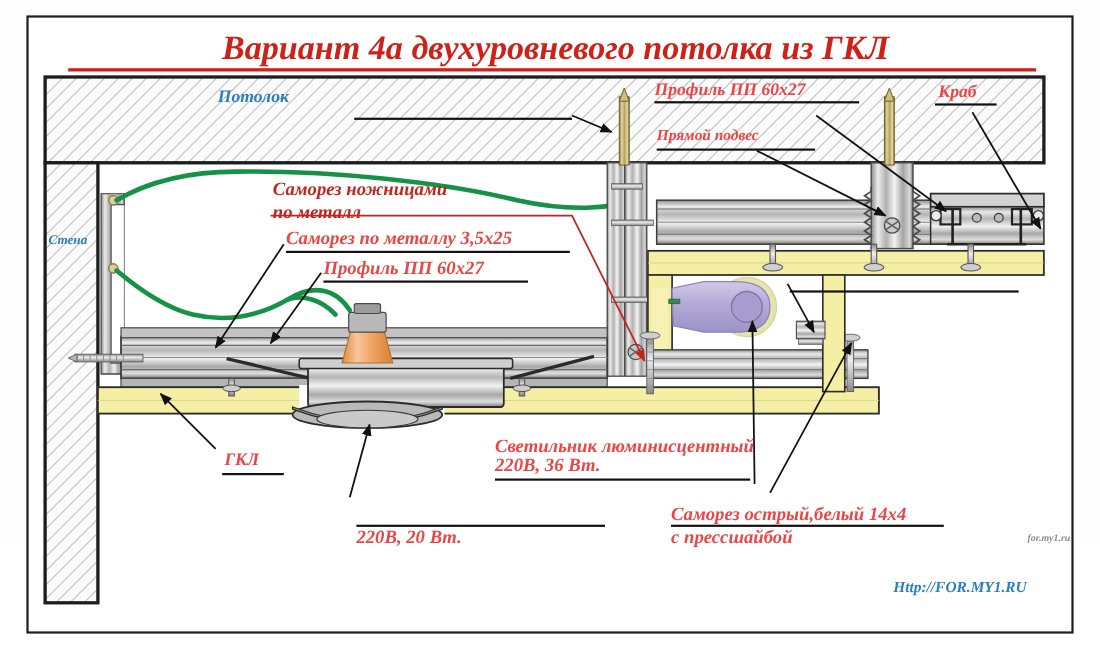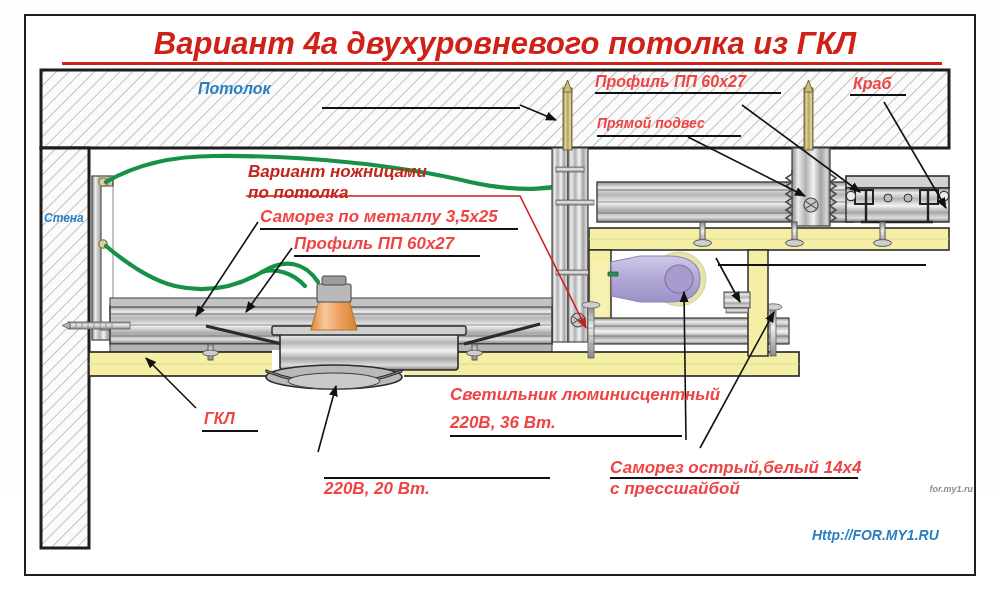--- a/index.html
+++ b/index.html
@@ -1,20 +1,20 @@
 <!DOCTYPE html>
 <html><head>
 <meta charset="utf-8">
 <title>Вариант 4а двухуровневого потолка из ГКЛ</title>
 <style>
   html,body{margin:0;padding:0;background:#ffffff;}
   body{width:1000px;height:591px;position:relative;overflow:hidden;
        font-family:"Liberation Sans","DejaVu Sans",sans-serif;}
 
-  #stage{position:absolute;left:0;top:0;width:1000px;height:497px;background:#fefefe;}
+  #stage{position:absolute;left:0;top:0;width:1000px;height:497px;background:#fefefe;font-family:Liberation Serif, serif;}
 
   
   .outer-frame{position:absolute;left:24px;top:14px;width:952px;height:562px;
     border:2px solid #1d1d1d;background:#ffffff;box-sizing:border-box;}
 
   
   .title{position:absolute;left:60px;top:22px;width:890px;height:44px;
     text-align:center;color:#cf2118;font-weight:bold;font-style:italic;
     font-size:31px;letter-spacing:0px;line-height:44px;white-space:nowrap;}
   .title-rule{position:absolute;left:62px;top:62px;width:880px;height:3px;background:#cf2118;}
@@ -309,35 +309,35 @@
 
   <div class="lbl" style="left:595px;top:73px;font-size:16px;">Профиль ПП 60х27</div>
   <div class="ul" style="left:595px;top:92px;width:186px;"></div>
 
   <div class="lbl" style="left:853px;top:75px;font-size:16px;">Краб</div>
   <div class="ul" style="left:850px;top:94px;width:56px;"></div>
 
   <div class="lbl" style="left:597px;top:116px;font-size:14px;">Прямой подвес</div>
   <div class="ul" style="left:597px;top:135px;width:144px;"></div>
 
-  <div class="lbl red" style="left:248px;top:162px;font-size:17px;">Вариант ножницами</div>
-  <div class="lbl red" style="left:248px;top:183px;font-size:17px;">по потолка</div>
+  <div class="lbl red" style="left:248px;top:162px;font-size:17px;">Саморез ножницами</div>
+  <div class="lbl red" style="left:248px;top:183px;font-size:17px;">по металл</div>
 
   <div class="lbl" style="left:260px;top:207px;font-size:17px;">Саморез по металлу 3,5х25</div>
   <div class="ul" style="left:260px;top:228px;width:258px;"></div>
 
   <div class="lbl" style="left:294px;top:234px;font-size:17px;">Профиль ПП 60х27</div>
   <div class="ul" style="left:294px;top:255px;width:186px;"></div>
 
   <div class="ul" style="left:718px;top:264px;width:208px;"></div>
 
   <div class="lbl" style="left:204px;top:410px;font-size:16px;">ГКЛ</div>
   <div class="ul" style="left:202px;top:430px;width:56px;"></div>
 
-  <div class="lbl" style="left:450px;top:385px;font-size:17px;">Светильник люминисцентный</div>
+  <div class="lbl" style="left:450px;top:396px;font-size:17px;">Светильник люминисцентный</div>
   <div class="lbl" style="left:450px;top:413px;font-size:17px;">220В, 36 Вт.</div>
   <div class="ul" style="left:450px;top:435px;width:232px;"></div>
 
   <div class="lbl" style="left:324px;top:479px;font-size:17px;">220В, 20 Вт.</div>
   <div class="ul" style="left:324px;top:477px;width:226px;"></div>
 
   <div class="lbl" style="left:610px;top:458px;font-size:17px;">Саморез острый,белый 14х4</div>
   <div class="lbl" style="left:610px;top:479px;font-size:17px;">с прессшайбой</div>
   <div class="ul" style="left:610px;top:477px;width:248px;"></div>
 

